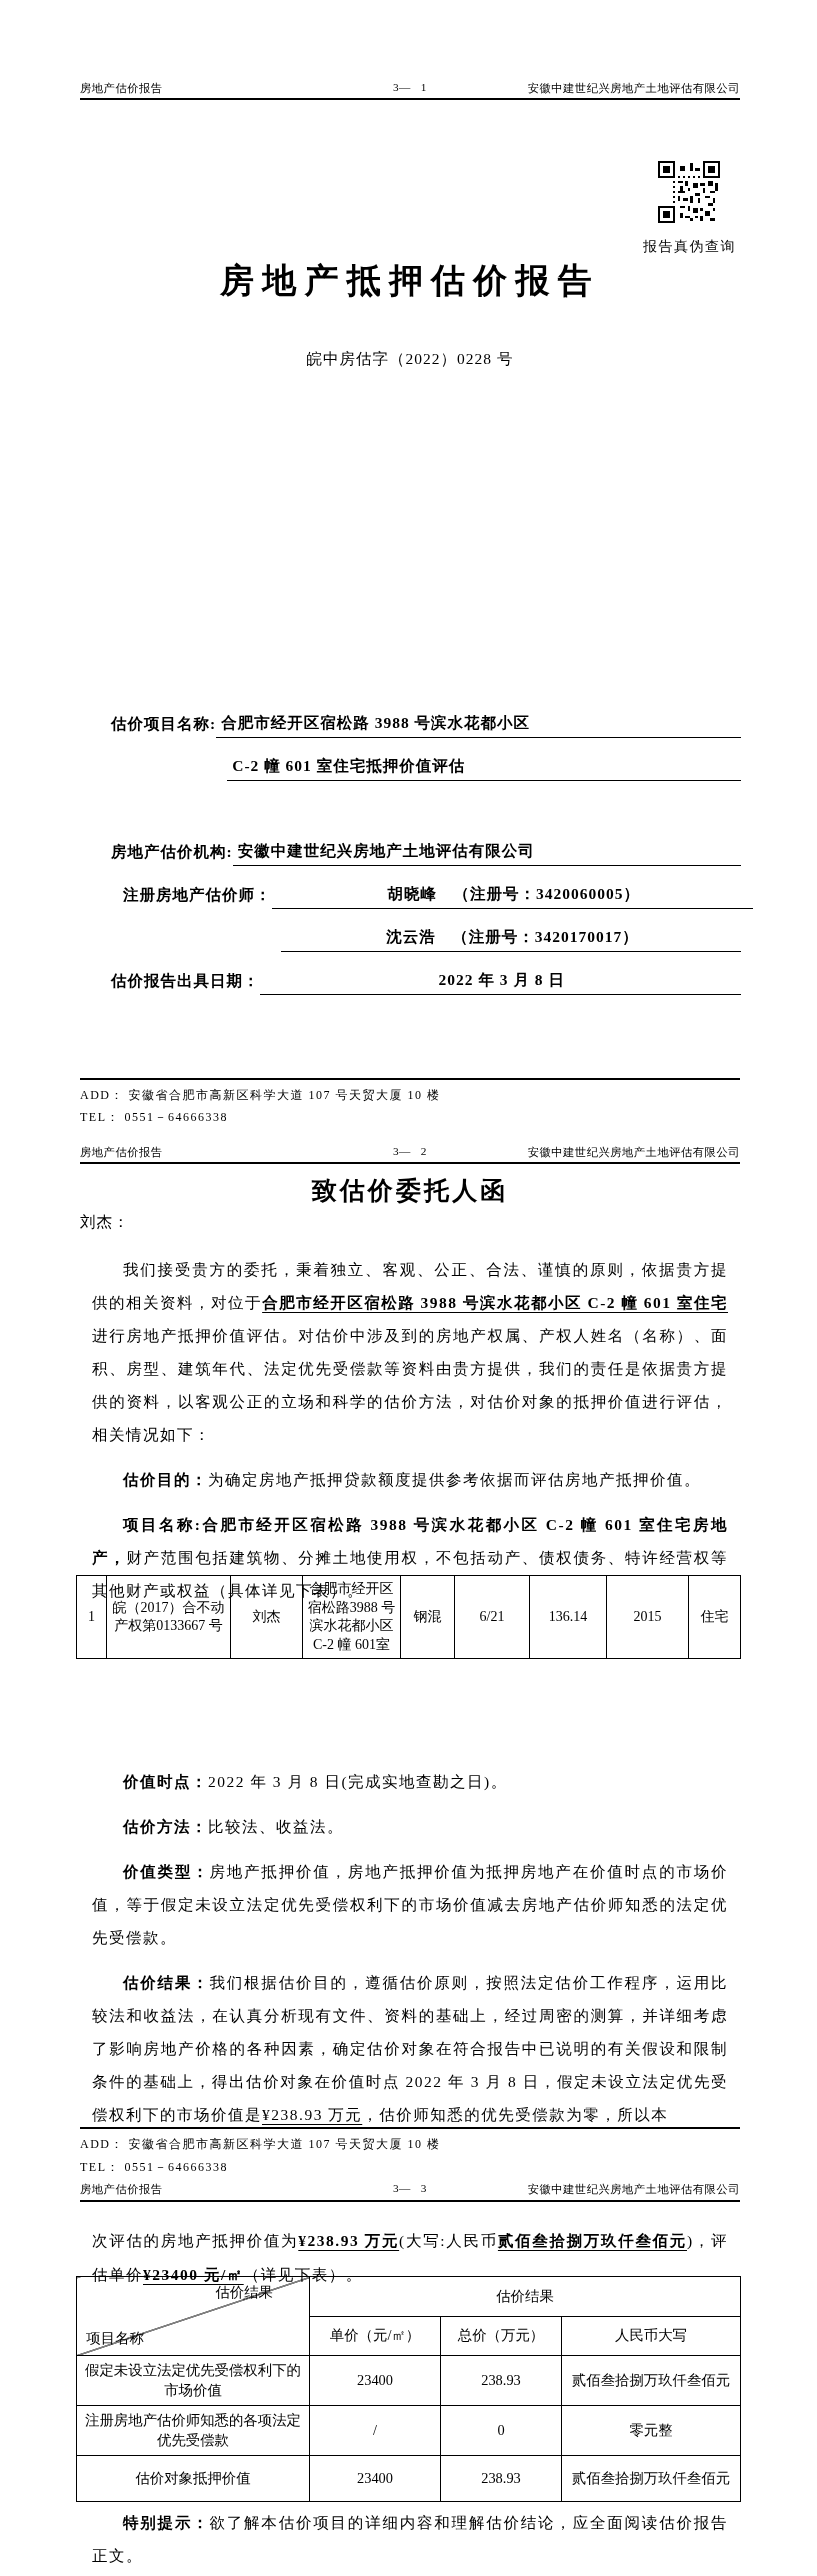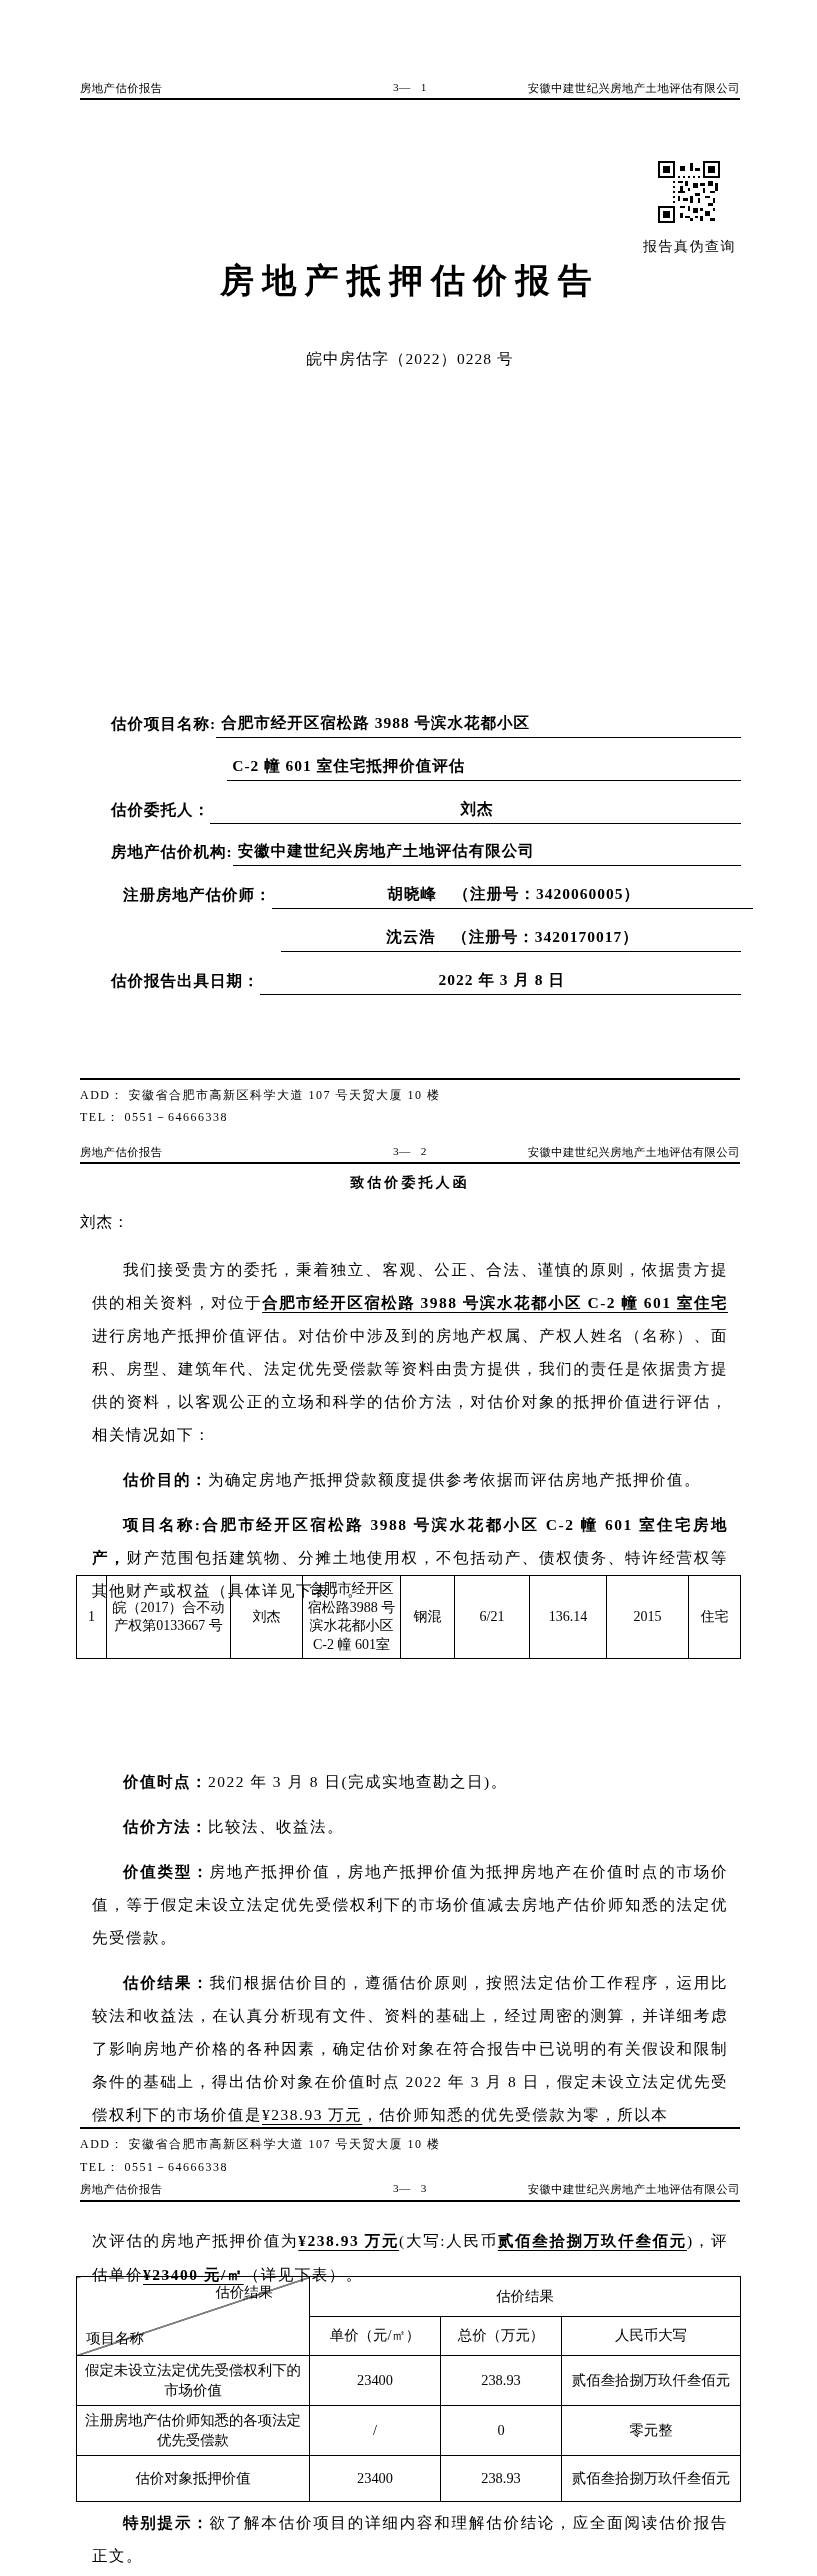--- a/index.html
+++ b/index.html
@@ -24,21 +24,21 @@
   .fval.center{text-align:center;}
   
   .body{position:absolute;left:80px;width:660px;font-size:15.5px;line-height:33px;
         text-align:justify;letter-spacing:1.5px;}
   .body p{margin:12px;text-indent:2em;}
   .body p.noindent{text-indent:0;}
   .b{font-weight:bold;}
   .u{text-decoration:underline;text-underline-offset:3.6px;text-decoration-thickness:1px;}
   .bu{font-weight:bold;text-decoration:underline;text-underline-offset:3.6px;text-decoration-thickness:1px;}
   .ltitle{position:absolute;left:80px;top:1174px;width:660px;text-align:center;
-          font-size:14px;font-weight:bold;letter-spacing:3.1px;}
+          font-size:25px;font-weight:bold;letter-spacing:3.1px;}
   .salut{position:absolute;left:80px;top:1212px;font-size:15.5px;letter-spacing:1px;}
   
   table{border-collapse:collapse;table-layout:fixed;}
   .t1{position:absolute;left:76px;top:1575px;width:664px;font-size:14px;line-height:18.5px;}
   .t1 td,.t1 th{border:1px solid #000;text-align:center;vertical-align:middle;
                 padding:4.1px 2.1px;font-weight:normal;word-break:break-all;}
   .t1 .hrow th{height:52px;}
   .t2{position:absolute;left:76px;top:2276px;width:664px;font-size:14.4px;line-height:19.6px;}
   .t2 td,.t2 th{border:1px solid #000;text-align:center;vertical-align:middle;
                 padding:3.1px 4.1px;font-weight:normal;word-break:break-all;}
@@ -122,24 +122,20 @@
   <div class="title">房地产抵押估价报告</div>
   <div class="docno">皖中房估字（2022）0228 号</div>
 
   <div class="frow" style="top:713px;left:111px;width:630px;">
     <span class="flabel">估价项目名称:</span>
     <span class="fval">合肥市经开区宿松路 3988 号滨水花都小区</span>
   </div>
   <div class="frow" style="top:756px;left:227px;width:514px;">
     <span class="fval">C-2 幢 601 室住宅抵押价值评估</span>
   </div>
-  <div class="frow" style="top:799px;left:111px;width:630px;">
-    <span class="flabel">估价委托人：</span>
-    <span class="fval center">刘杰</span>
-  </div>
   <div class="frow" style="top:841px;left:111px;width:630px;">
     <span class="flabel">房地产估价机构:</span>
     <span class="fval">安徽中建世纪兴房地产土地评估有限公司</span>
   </div>
   <div class="frow" style="top:884px;left:123px;width:630px;">
     <span class="flabel">注册房地产估价师：</span>
     <span class="fval center">胡晓峰　（注册号：3420060005）</span>
   </div>
   <div class="frow" style="top:927px;left:281px;width:460px;">
     <span class="fval center">沈云浩　（注册号：3420170017）</span>

